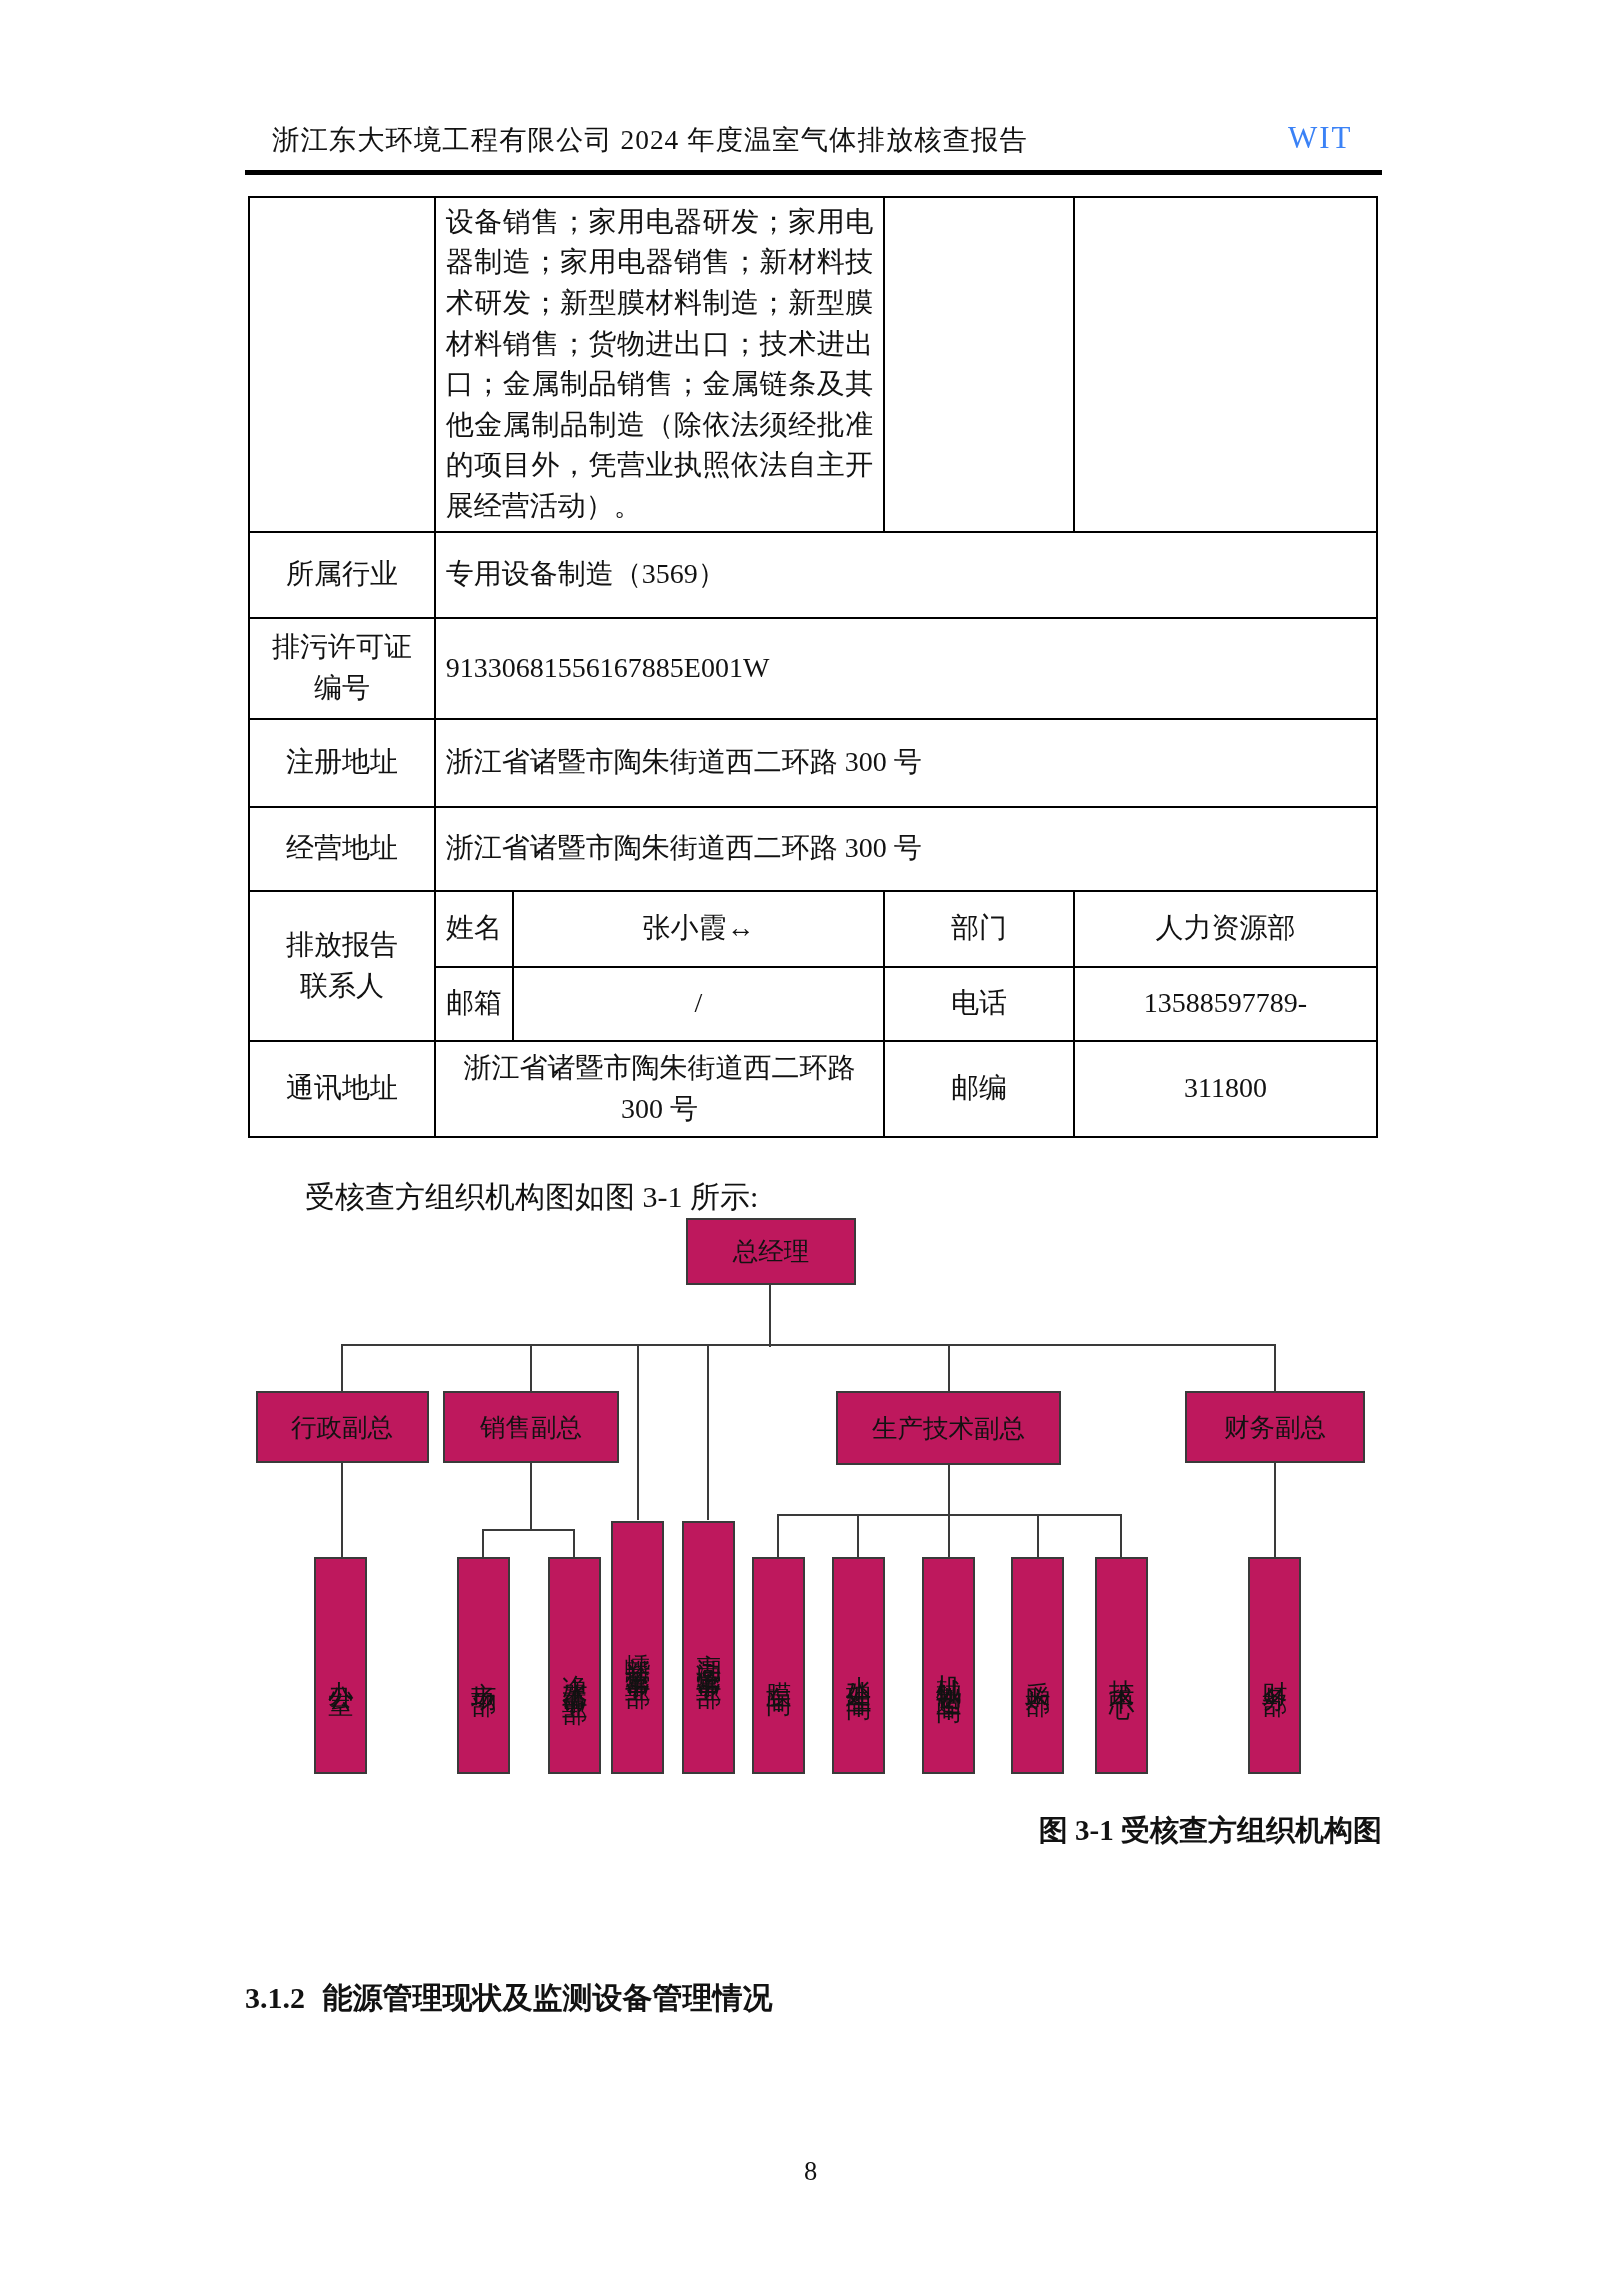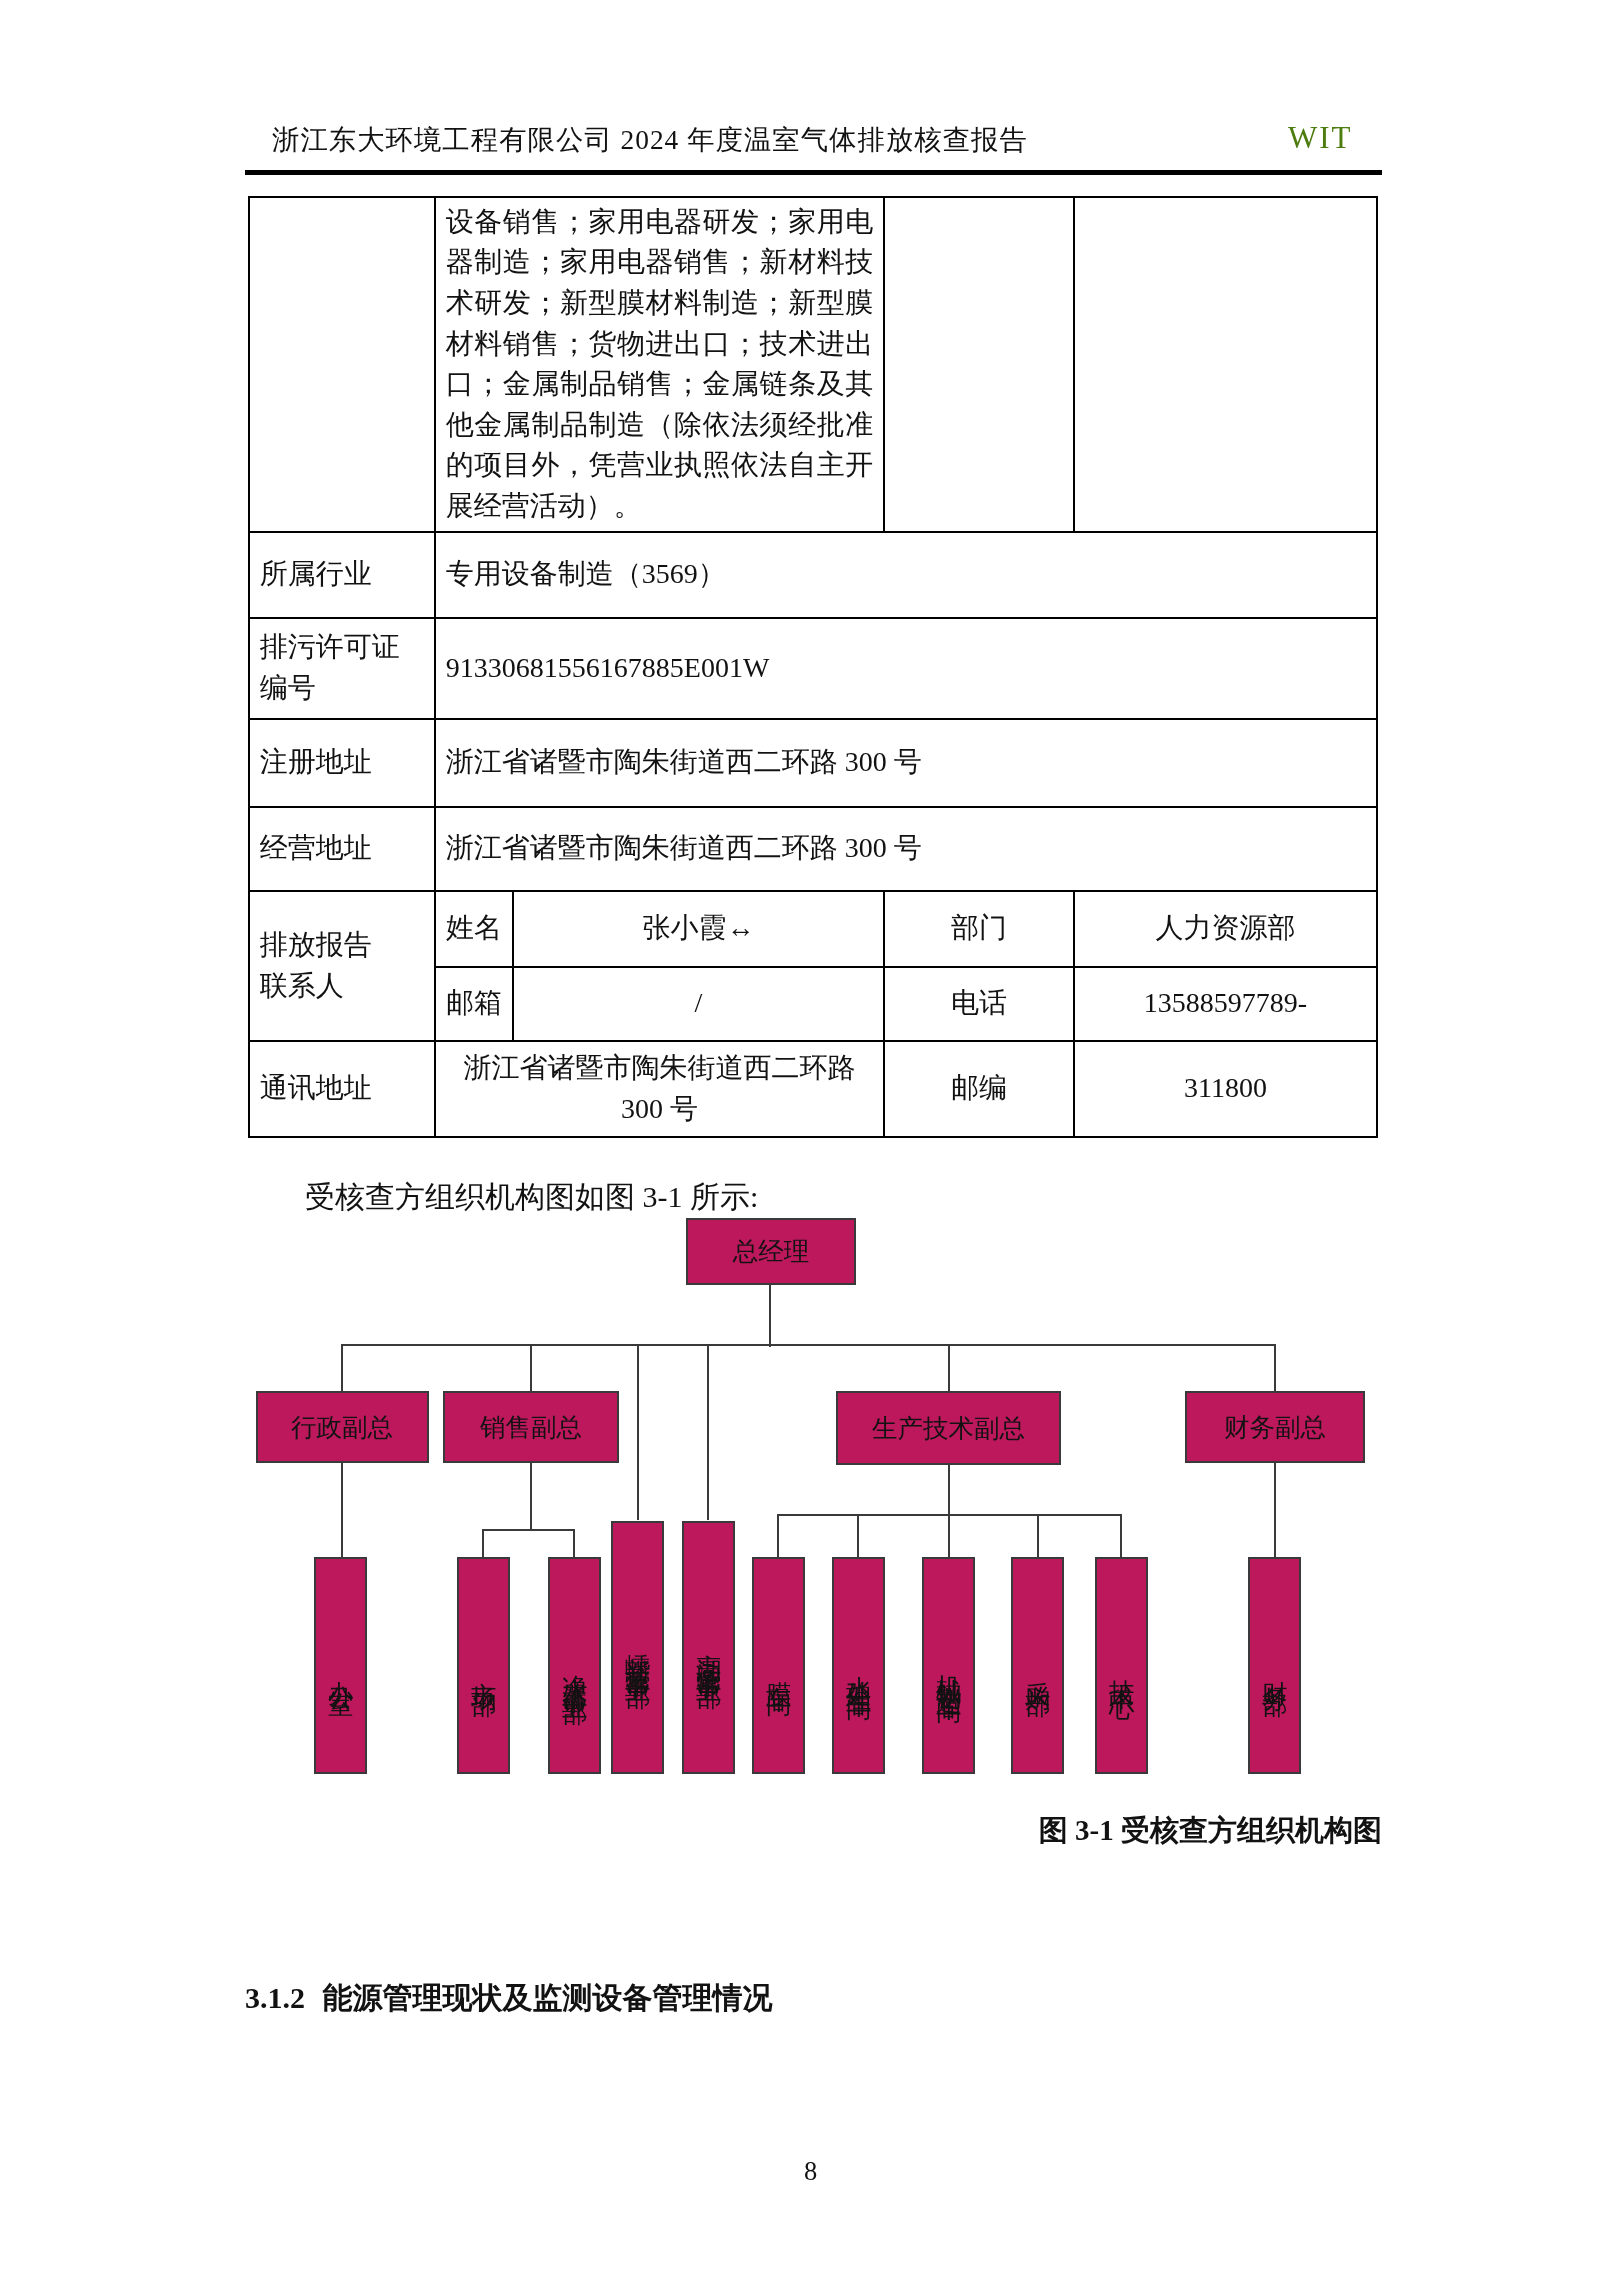--- a/index.html
+++ b/index.html
@@ -6,35 +6,35 @@
   .page{
     position:relative;
     width:1621px;height:2292px;
     background:#ffffff;
     font-family:"Liberation Serif","DejaVu Serif",serif;
     color:#121212;
     overflow:hidden;
   }
   
   .hdr-title{position:absolute;left:272px;top:122px;font-size:27.4px;letter-spacing:1px;white-space:nowrap;}
-  .hdr-logo{position:absolute;left:1288px;top:120px;font-size:31px;color:#4d7c0f;letter-spacing:2px;}
+  .hdr-logo{position:absolute;left:1288px;top:120px;font-size:31px;color:#3b82f6;letter-spacing:2px;}
   .hdr-rule{position:absolute;left:245px;top:170px;width:1137px;height:4.9px;background:#000;}
   
   table.info{
     position:absolute;left:248px;top:196px;width:1129px;
     border-collapse:collapse;table-layout:fixed;
     font-size:28px;
   }
   table.info td{
     border:2px solid #000;
     padding:3.9px 9.8px;
     vertical-align:middle;
     line-height:1.45;
   }
-  td.lbl{text-align:left;}
+  td.lbl{text-align:center;}
   td.val{text-align:left;padding-left:25.5px;}
   td.cen{text-align:center;padding-left:9.8px;}
   td.scope{
     text-align:justify;text-justify:inter-ideograph;
     padding:9.8px 13.7px 9.8px 17.6px;line-height:1.48;
   }
   
   .para{position:absolute;left:245px;width:1135px;font-size:30px;line-height:1.5;}
   .indent{text-indent:2em;}
   .caption{position:absolute;left:245px;width:1137px;text-align:right;font-weight:bold;font-size:29px;}

